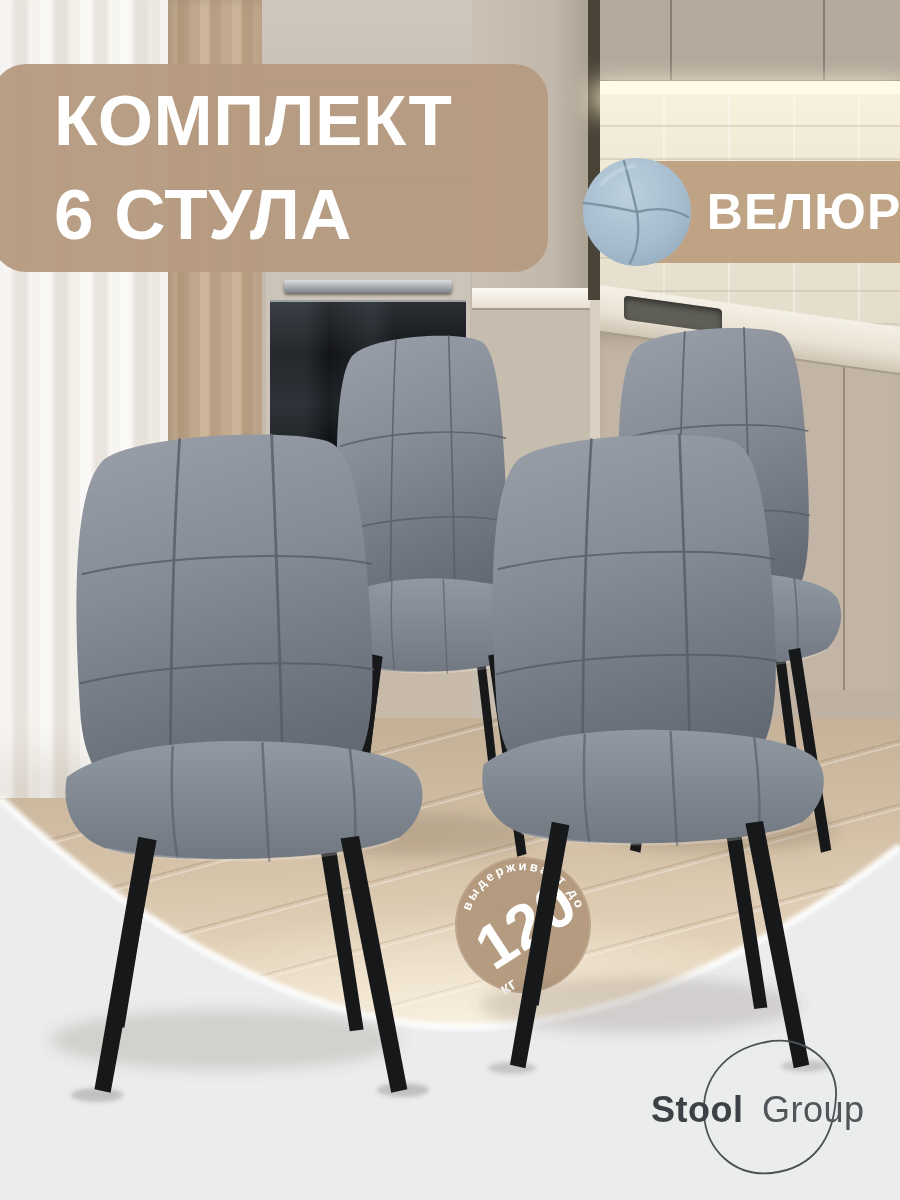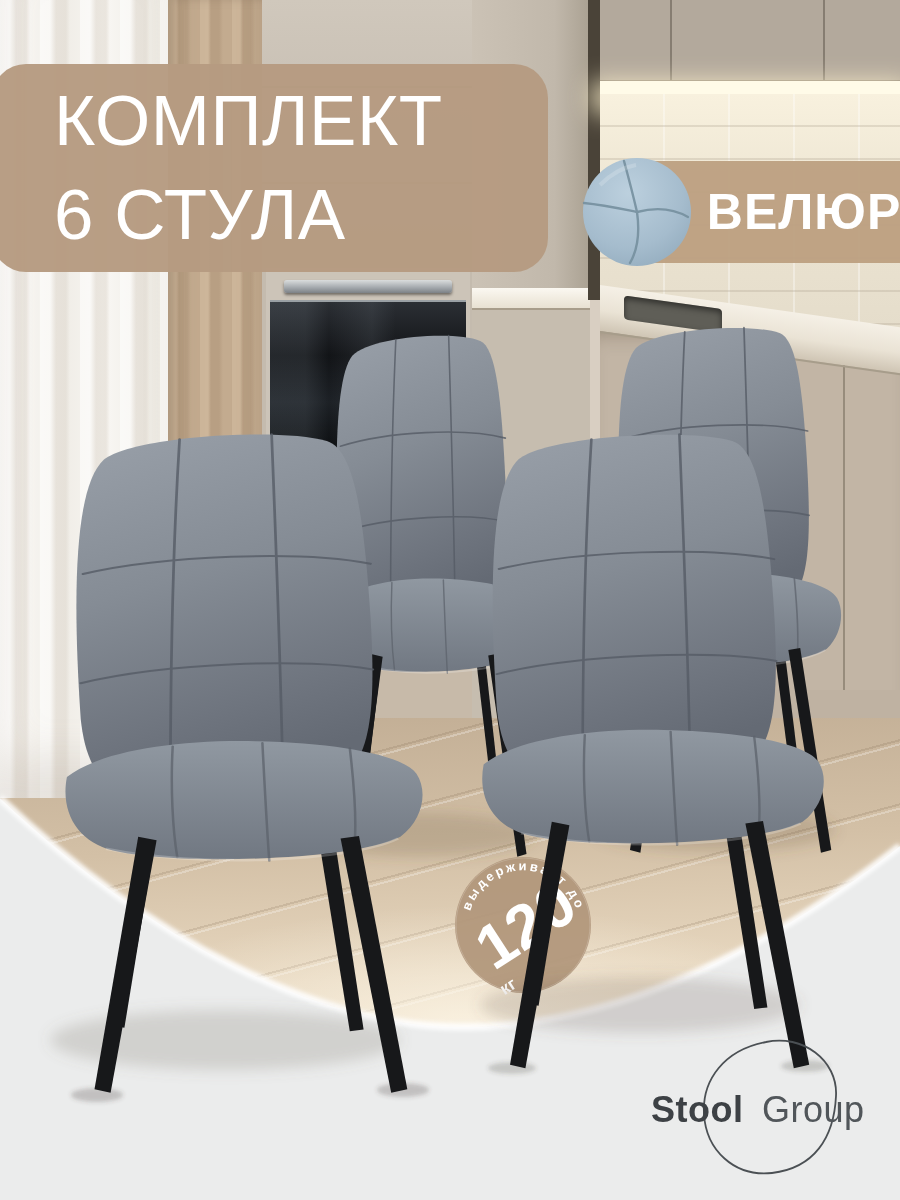--- a/index.html
+++ b/index.html
@@ -88,21 +88,21 @@
   
   .scene{position:absolute;left:0;top:0;width:900px;height:1200px;}
   
   .badge-main{
     position:absolute;left:-8px;top:64px;width:556px;height:208px;
     background:rgba(182,155,129,.97);border-radius:34px;
     display:flex;flex-direction:column;justify-content:center;
     padding-left:62px;box-sizing:border-box;
   }
   .badge-main .bl{
-    color:#fff;font-size:71px;font-weight:400;line-height:1.32;letter-spacing:.5px;
+    color:#fff;font-size:71px;font-weight:700;line-height:1.32;letter-spacing:.5px;
   }
   
   .velour-bar{
     position:absolute;left:648px;top:161px;width:252px;height:102px;
     background:rgba(188,160,129,.96);
     display:flex;align-items:center;justify-content:center;
     padding-left:48px;box-sizing:border-box;
   }
   .velour-bar .vl{color:#fff;font-size:50px;font-weight:800;letter-spacing:1px;margin-left:12px;}
   .swatch{position:absolute;left:580px;top:155px;width:114px;height:114px;}

